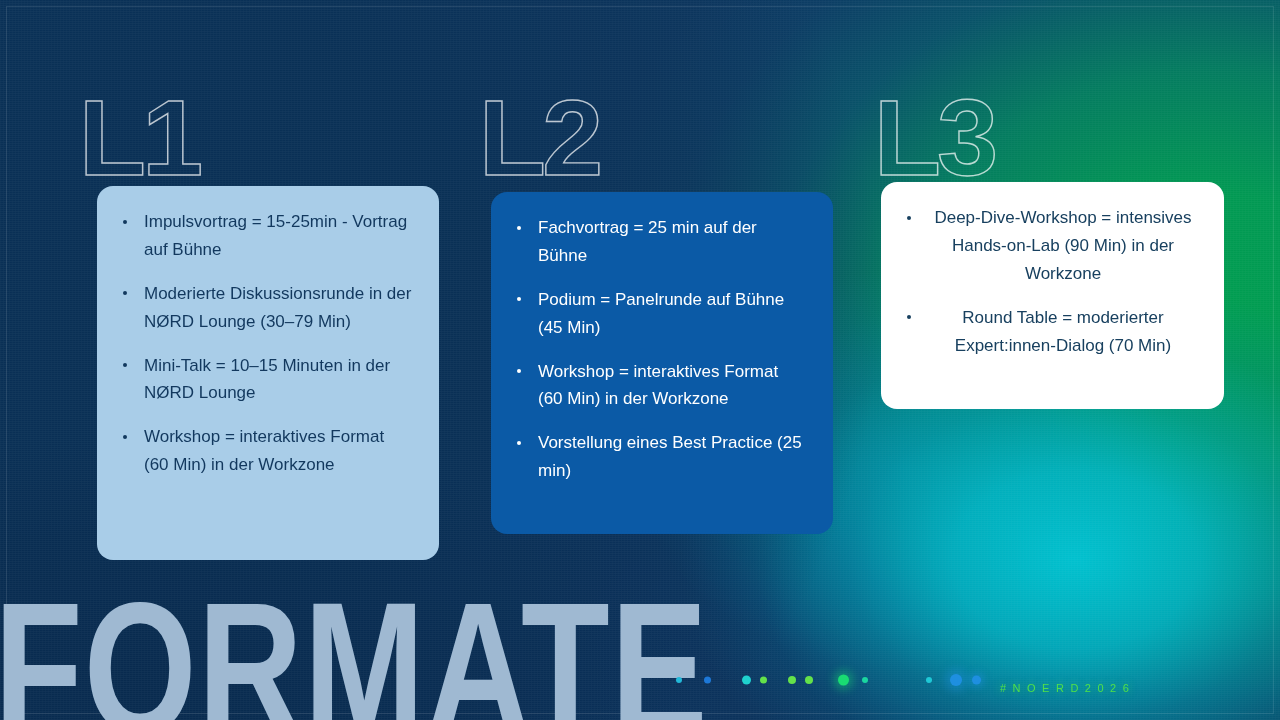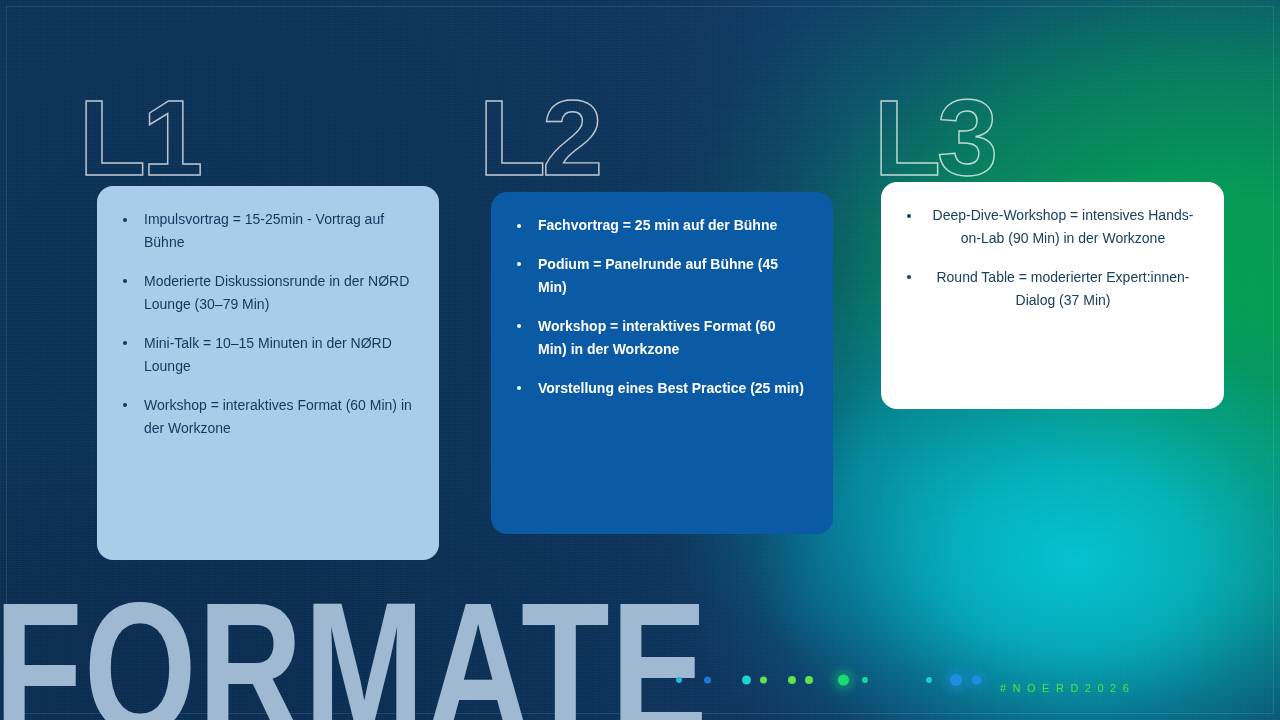--- a/index.html
+++ b/index.html
@@ -109,21 +109,21 @@
   .card{
     position:absolute;
     border-radius:16px;
     padding:22px 26px 22px 22px;
   }
   .card ul{ list-style:none; }
   .card li{
     position:relative;
     padding-left:25px;
     margin-bottom:16px;
-    font-size:14px;
+    font-size:17px;
     line-height:1.64;
   }
   .card li:last-child{ margin-bottom:0; }
   .card li .bullet{
     position:absolute;
     left:4px; top:0.68em;
     width:4px; height:4px;
     border-radius:50%;
   }
 
@@ -131,21 +131,20 @@
     left:97px; top:186px; width:342px; height:374px;
     background:#a9cde8;
     color:#12385e;
   }
   #card-l1 .bullet{ background:#12385e; }
 
   #card-l2{
     left:491px; top:192px; width:342px; height:342px;
     background:#0b5aa6;
     color:#ffffff;
-    font-weight:bold;
   }
   #card-l2 .bullet{ background:#ffffff; }
 
   #card-l3{
     left:881px; top:182px; width:343px; height:227px;
     background:#ffffff;
     color:#18405f;
     text-align:center;
   }
   #card-l3 .bullet{ background:#18405f; }
@@ -254,21 +253,21 @@
   </div>
 
   <div class="card" id="card-l3">
     <ul>
       <li>
         <span class="bullet"></span>
         <span>Deep-Dive-Workshop = intensives Hands-on-Lab (90 Min) in der Workzone</span>
       </li>
       <li>
         <span class="bullet"></span>
-        <span>Round Table = moderierter Expert:innen-Dialog (37 Min)</span>
+        <span>Round Table = moderierter Expert:innen-Dialog (70 Min)</span>
       </li>
     </ul>
   </div>
 
   <div id="formate">FORMATE</div>
 
   <div id="dotrow">
       <span class="dot" style="left: 16px; width: 6px; height: 6px; background: rgb(35, 185, 217);"></span>
       <span class="dot" style="left: 44px; width: 7px; height: 7px; background: rgb(29, 120, 216);"></span>
       <span class="dot" style="left: 82px; width: 9px; height: 9px; background: rgb(31, 210, 207);"></span>

